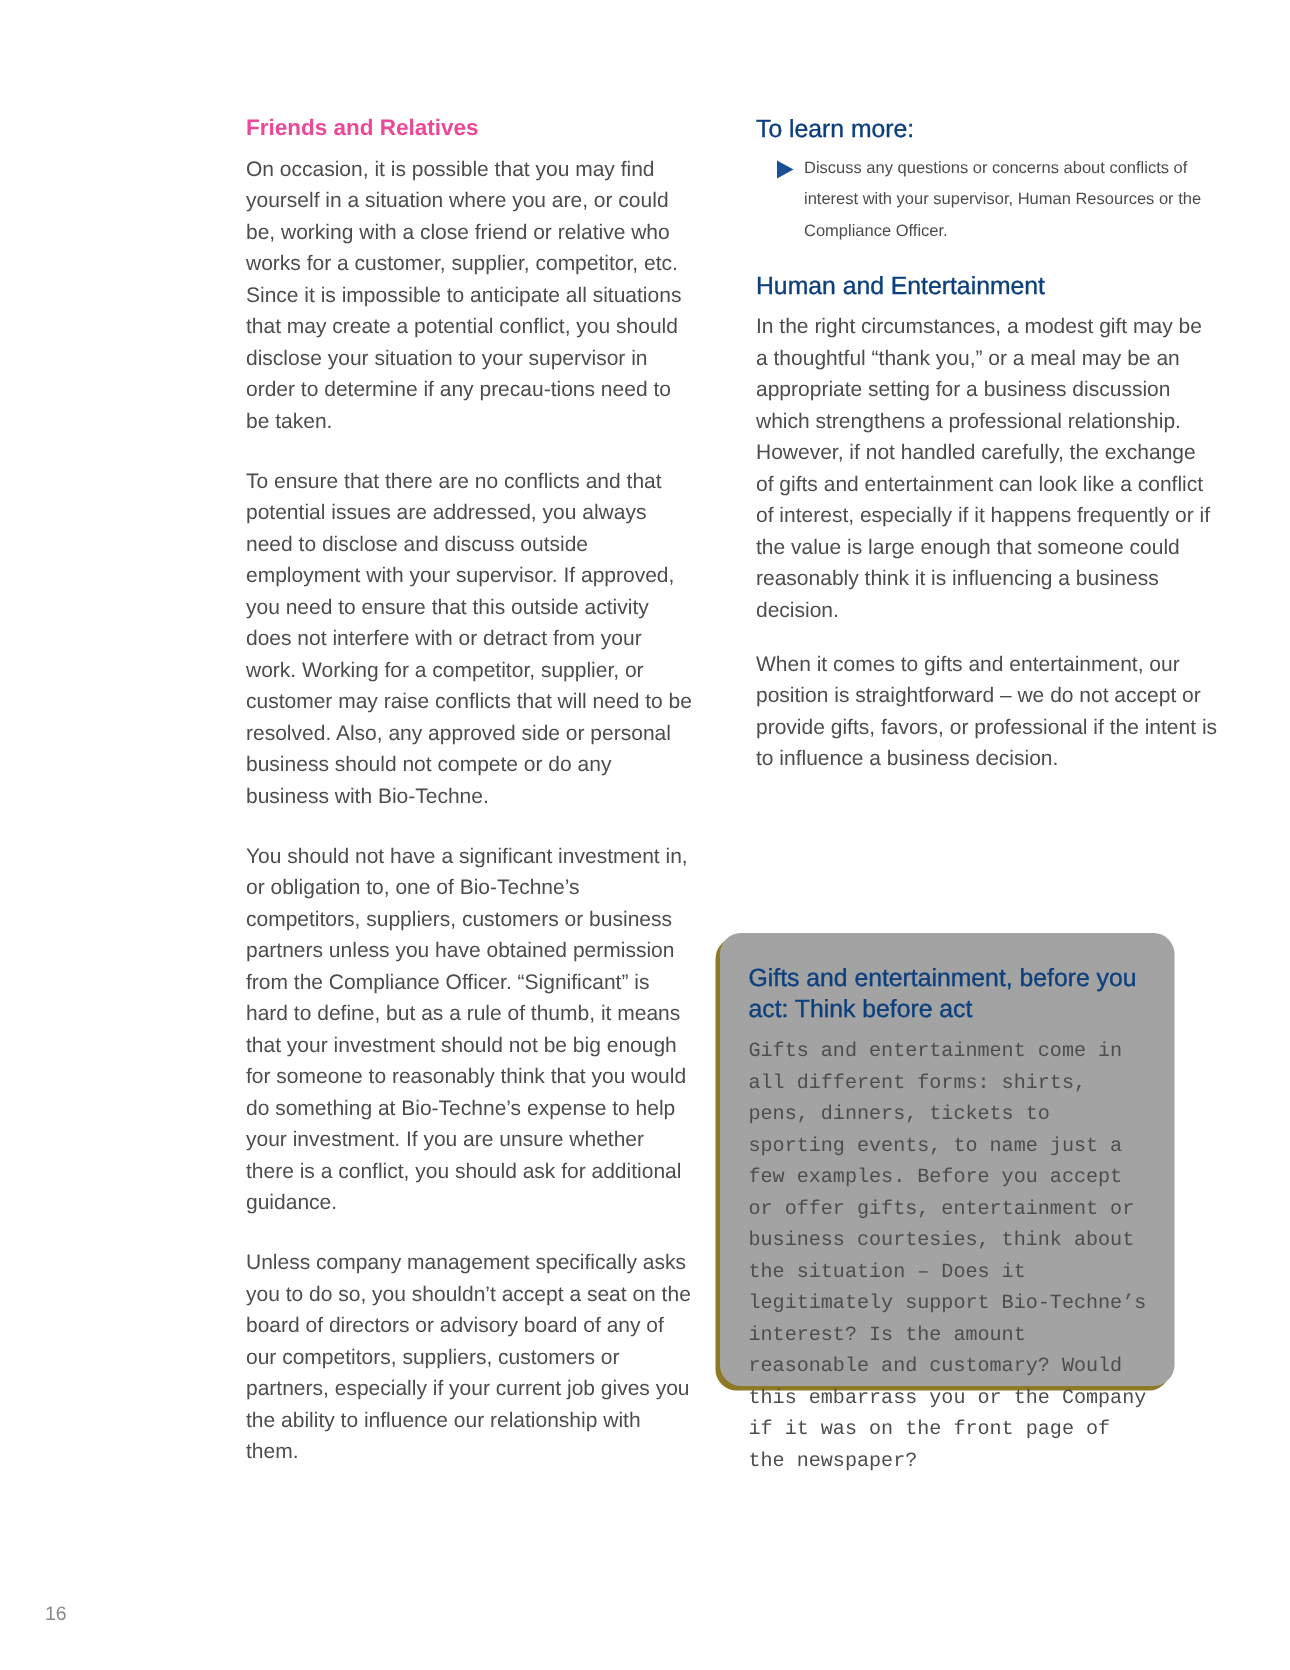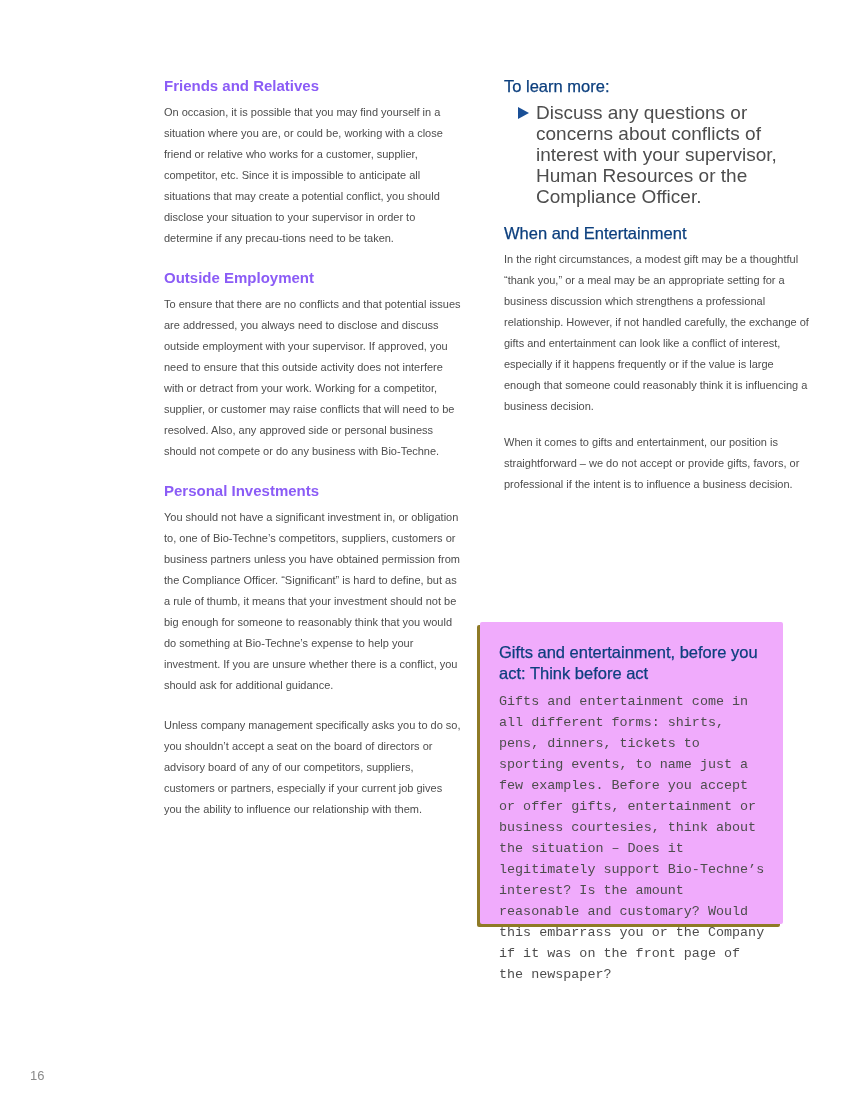--- a/index.html
+++ b/index.html
@@ -3,86 +3,84 @@
 <meta charset="utf-8">
 <style>
   html, body { margin: 0; padding: 0; }
   body {
     width: 860px; height: 1113px; background: #ffffff; position: relative;
     font-family: "Liberation Sans", sans-serif; color: #4a4a4a; overflow: hidden;
   }
   .col-left { position: absolute; left: 164px; top: 76px; width: 298px; }
   .col-right { position: absolute; left: 480px; top: 76px; width: 308px; margin-left: 24px; }
   h2.black {
-    font-size: 15px; font-weight: bold; color: #8b5cf6; margin: 0 0 6px 0; line-height: 20px;
+    font-size: 15px; font-weight: bold; color: #ec4899; margin: 0 0 6px 0; line-height: 20px;
   }
   h2.blue {
     font-size: 16.5px; font-weight: normal; color: #0c3f7e; margin: 0 0 5px 0; line-height: 21px;
     -webkit-text-stroke: 0.25px #0c3f7e;
   }
   p {
-    font-size: 11px; line-height: 21px; margin: 0 0 15px 0; color: #4d4d4d;
+    font-size: 14px; line-height: 21px; margin: 0 0 15px 0; color: #4d4d4d;
   }
   .section { margin-bottom: 0; }
   .sec-gap { height: 4px; }
   ul.learn { list-style: none; margin: 0 0 10px 0; padding: 0; }
-  ul.learn li { position: relative; padding-left: 32px; font-size: 19px; line-height: 21px; margin-bottom: 16px; color: #4d4d4d; }
+  ul.learn li { position: relative; padding-left: 32px; font-size: 11px; line-height: 21px; margin-bottom: 16px; color: #4d4d4d; }
   ul.learn li .tri {
     position: absolute; left: 14px; top: 5px; width: 0; height: 0;
     border-top: 6px solid transparent; border-bottom: 6px solid transparent; border-left: 11px solid #1a4f96;
   }
   .callout {
     position: absolute; left: 480px; top: 622px; width: 303px; height: 302px;
-    background: #f0abfc; border-radius: 2px;
+    background: #a3a3a3; border-radius: 14px;
     box-shadow: -3px 3px 0 #8e7a26;
     box-sizing: border-box; padding: 20px 12px 0 19px;
   }
   .callout h3 {
     font-size: 16.5px; font-weight: normal; color: #0c3f7e; margin: 0 0 7px 0; line-height: 21px;
     -webkit-text-stroke: 0.25px #0c3f7e;
   }
   .callout p { font-size: 13.4px; line-height: 21px; margin: 0; color: #4d4d4d; font-family: Liberation Mono, monospace; }
   .page-num { position: absolute; left: 30px; top: 1068px; font-size: 13px; color: #8a8a8a; }
 </style>
 </head>
 <body>
 
 <div class="col-left">
   <div class="section">
     <h2 class="black">Friends and Relatives</h2>
     <p>On occasion, it is possible that you may find yourself in a situation where you are, or could be, working with a close friend or relative who works for a customer, supplier, competitor, etc.  Since it is impossible to anticipate all situations that may create a potential conflict, you should disclose your situation to your supervisor in order to determine if any precau-tions need to be taken.</p>
   </div>
   <div class="sec-gap"></div>
   <div class="section">
-    <h2 class="black">Outside Employment</h2>
     <p>To ensure that there are no conflicts and that potential issues are addressed, you always need to disclose and discuss outside employment with your supervisor.  If approved, you need to ensure that this outside activity does not interfere with or detract from your work.  Working for a competitor, supplier, or customer may raise conflicts that will need to be resolved.  Also, any approved side or personal business should not compete or do any business with Bio-Techne.</p>
   </div>
   <div class="sec-gap"></div>
   <div class="section">
-    <h2 class="black">Personal Investments</h2>
     <p>You should not have a significant investment in, or obligation to, one of Bio-Techne’s competitors, suppliers, customers or business partners unless you have obtained permission from the Compliance Officer.  “Significant” is hard to define, but as a rule of thumb, it means that your investment should not be big enough for someone to reasonably think that you would do something at Bio-Techne’s expense to help your investment. If you are unsure whether there is a conflict, you should ask for additional guidance.</p>
   </div>
   <div class="sec-gap"></div>
   <div class="section">
     <p>Unless company management specifically asks you to do so, you shouldn’t accept a seat on the board of directors or advisory board of any of our competitors, suppliers, customers or partners, especially if your current job gives you the ability to influence our relationship with them.</p>
   </div>
 </div>
 
 <div class="col-right">
   <div class="section">
     <h2 class="blue">To learn more:</h2>
     <ul class="learn">
       <li>
         <span class="tri"></span>
         <span>Discuss any questions or concerns about conflicts of interest with your supervisor, Human Resources or the Compliance Officer.</span>
       </li>
     </ul>
   </div>
   <div class="section">
-    <h2 class="blue">When and Entertainment</h2>
+    <h2 class="blue">Human and Entertainment</h2>
     <p>In the right circumstances, a modest gift may be a thoughtful “thank you,” or a meal may be an appropriate setting for a business discussion which strengthens a professional relationship. However, if not handled carefully, the exchange of gifts and entertainment can look like a conflict of interest, especially if it happens frequently or if the value is large enough that someone could reasonably think it is influencing a business decision.</p>
     <p>When it comes to gifts and entertainment, our position is straightforward – we do not accept or provide gifts, favors, or professional if the intent is to influence a business decision.</p>
   </div>
 </div>
 
 <div class="callout">
   <h3>Gifts and entertainment, before you act:  Think before act</h3>
   <p>Gifts and entertainment come in all different forms: shirts, pens, dinners, tickets to sporting events, to name just a few examples.  Before you accept or offer gifts, entertainment or business courtesies, think about the situation – Does it legitimately support Bio-Techne’s interest? Is the amount reasonable and customary?  Would this embarrass you or the Company if it was on the front page of the newspaper?</p>
 </div>
 

